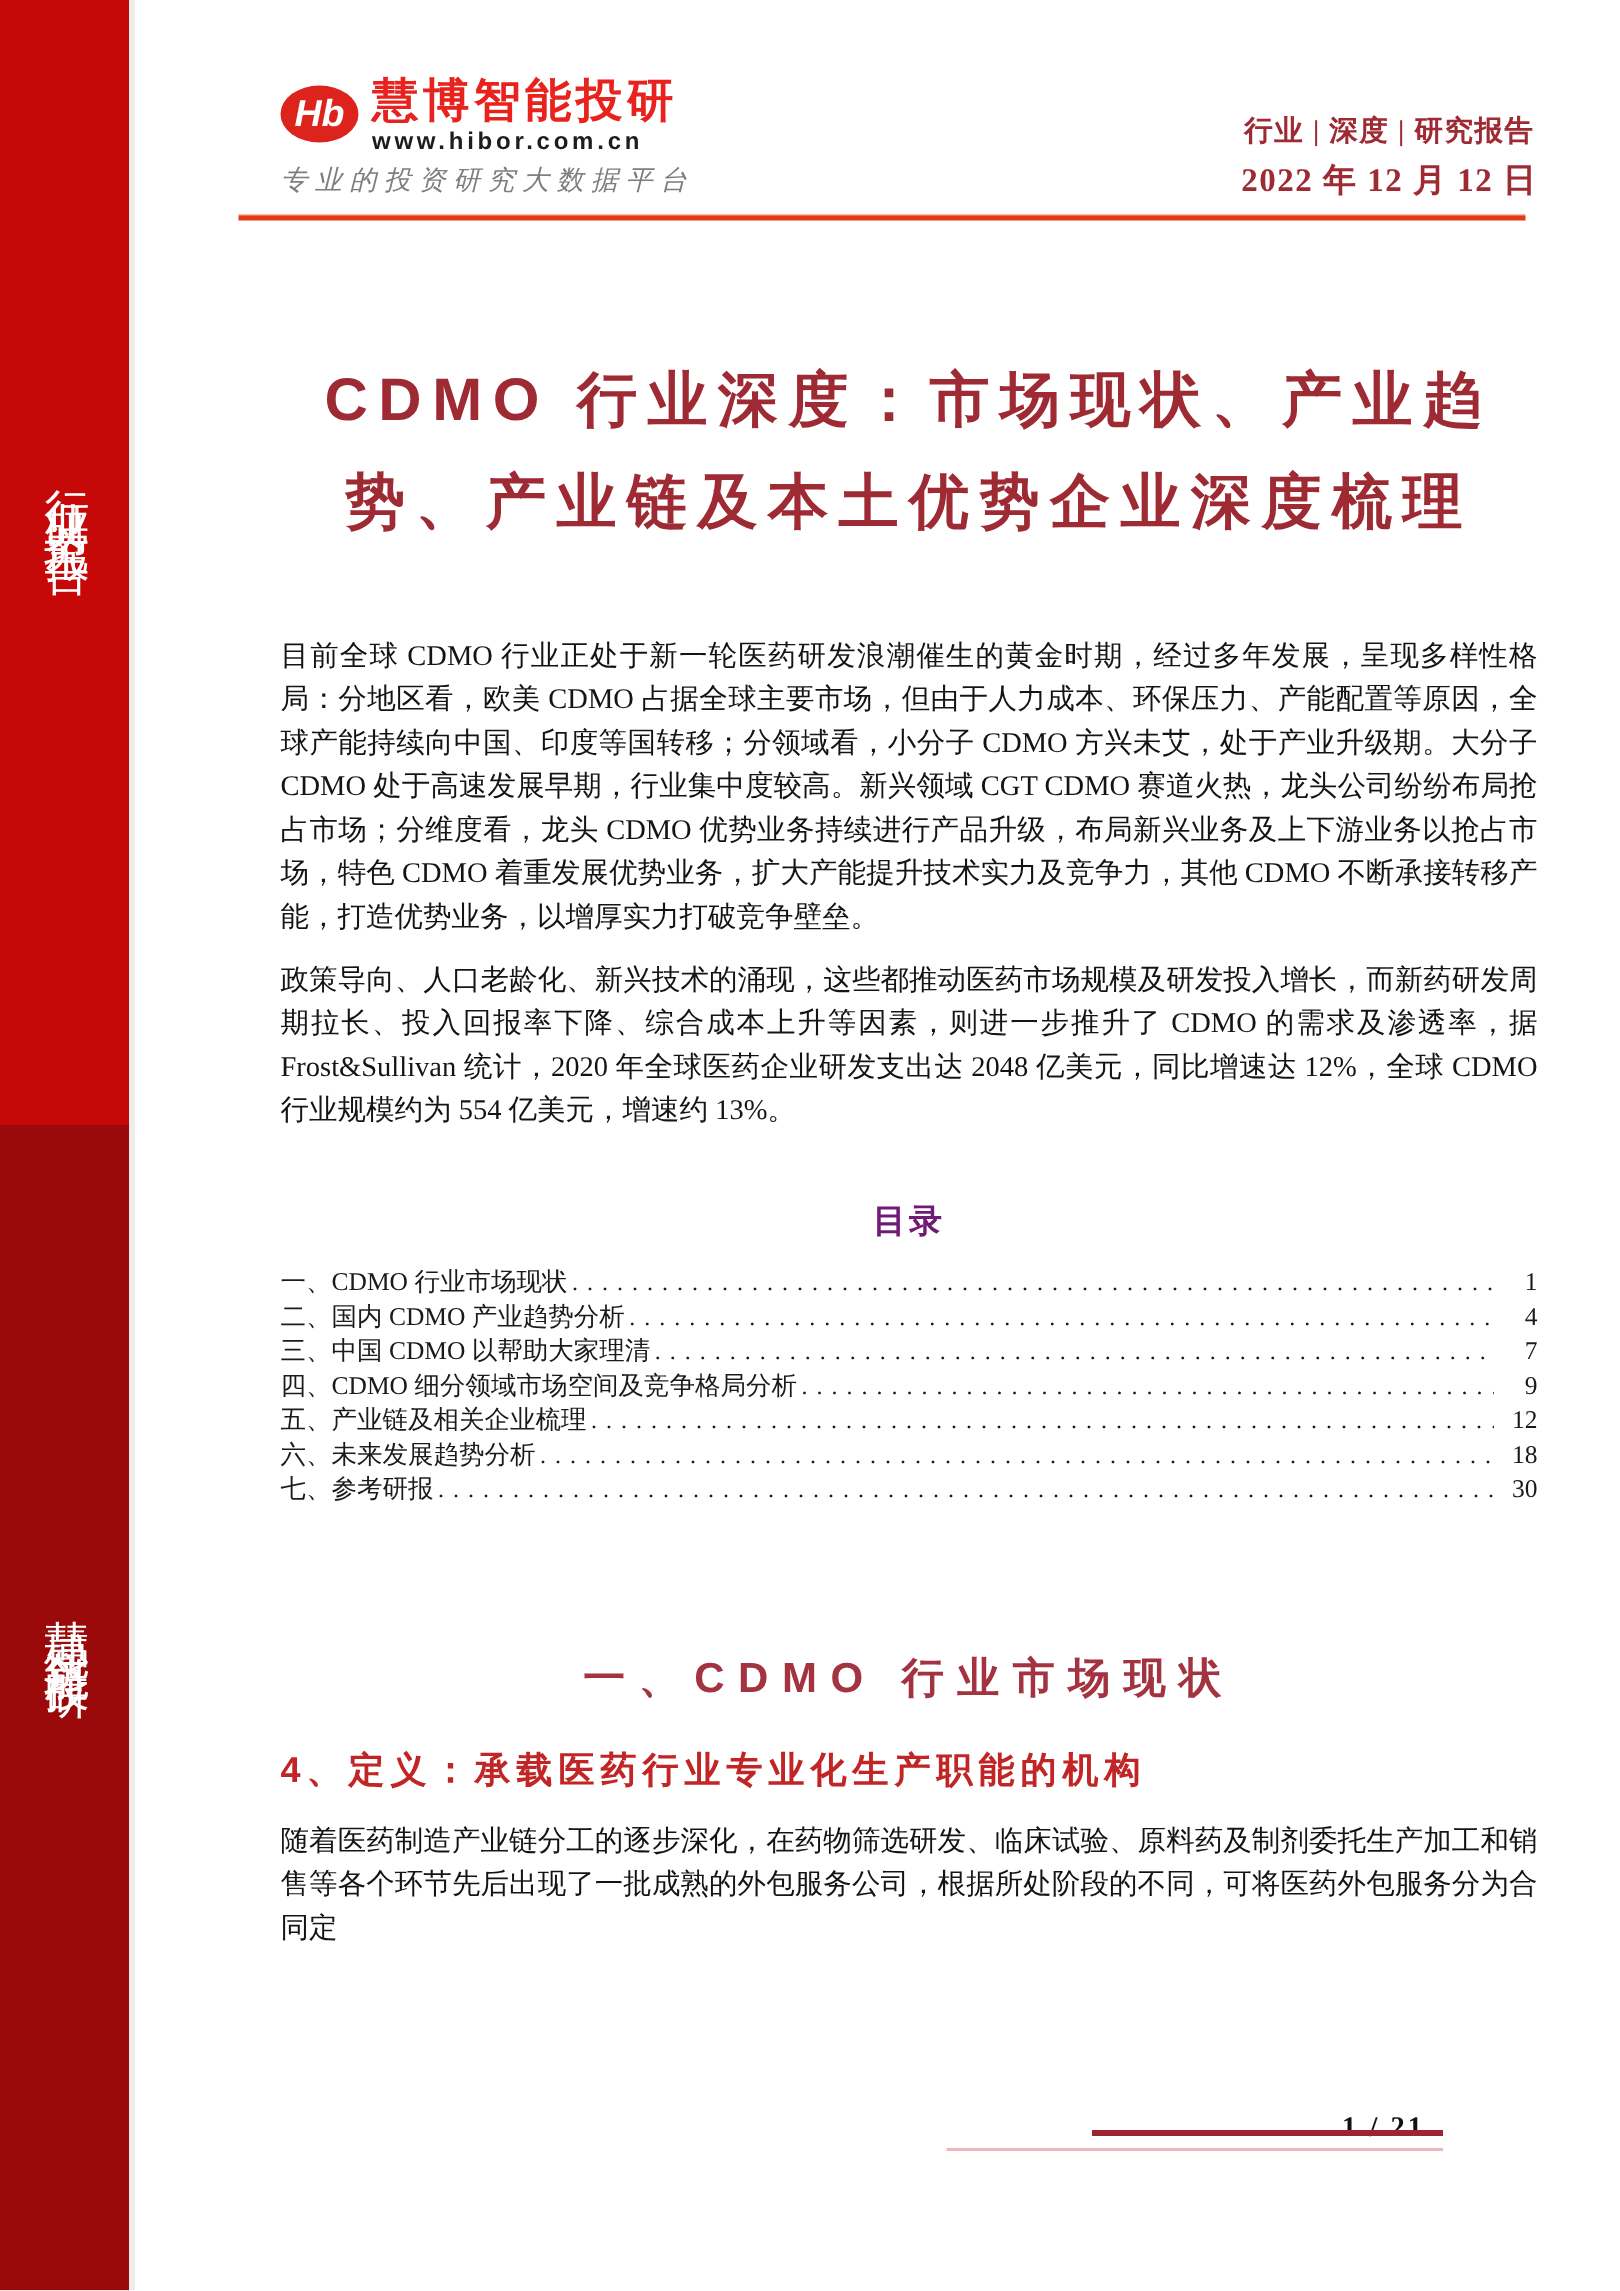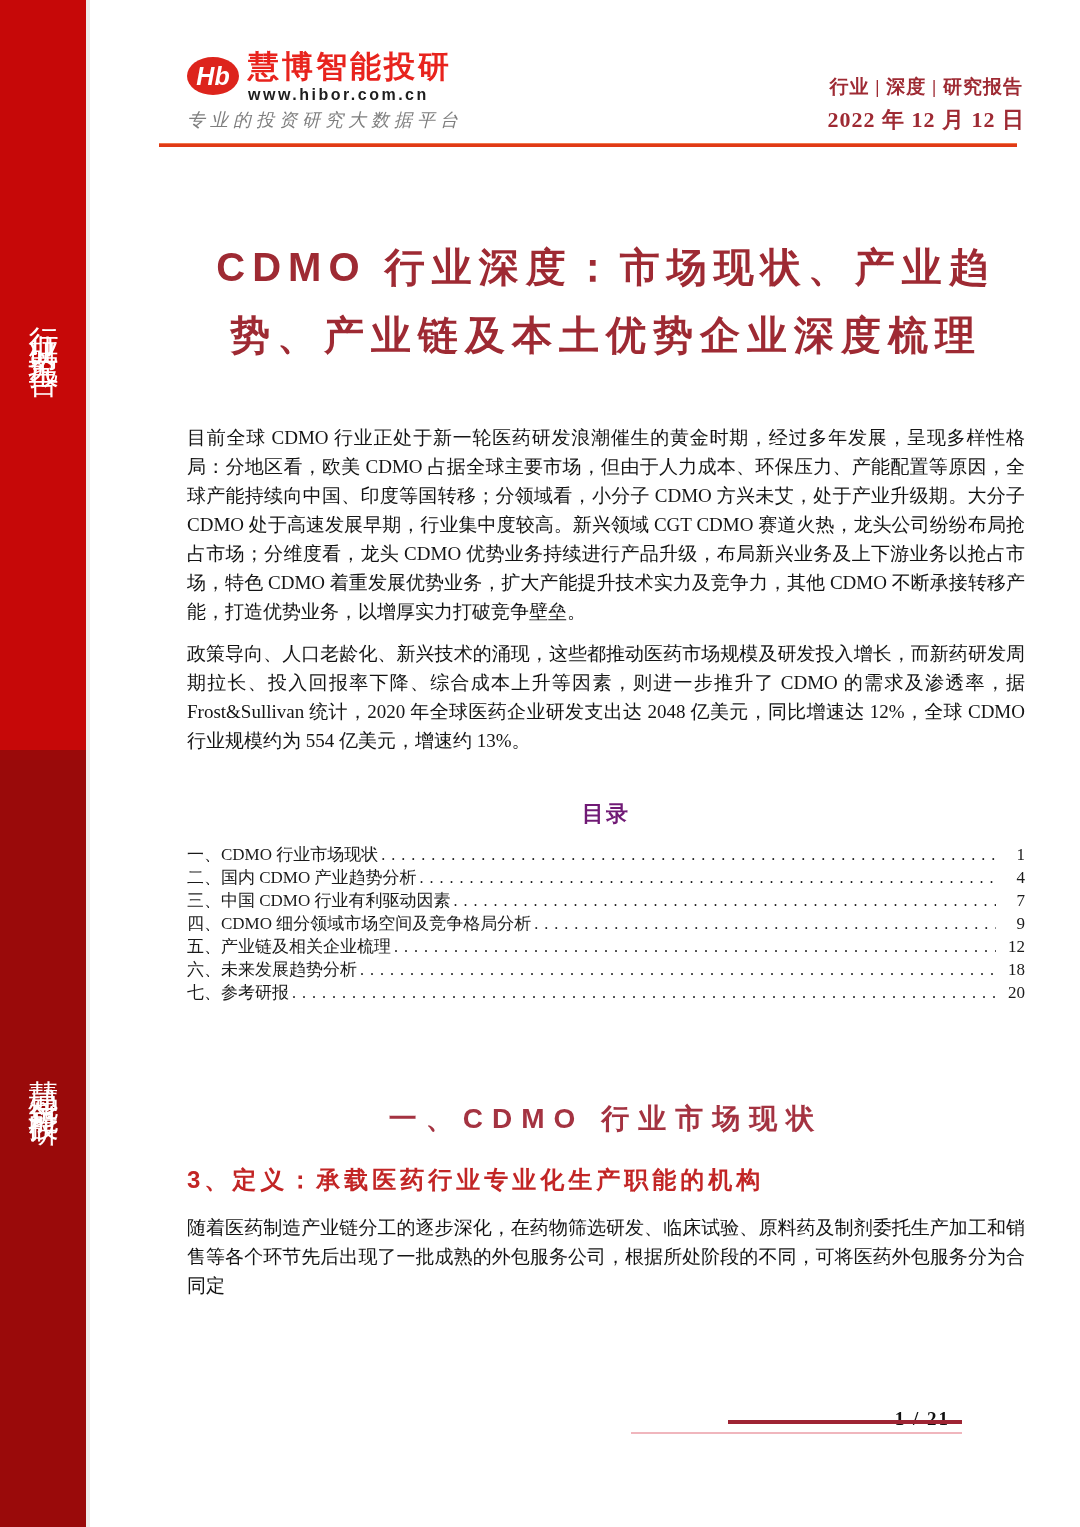--- a/index.html
+++ b/index.html
@@ -148,21 +148,21 @@
         <span class="toc-label">一、CDMO 行业市场现状</span>
         <span class="toc-leader"></span>
         <span class="toc-page">1</span>
       </div>
       <div class="toc-row">
         <span class="toc-label">二、国内 CDMO 产业趋势分析</span>
         <span class="toc-leader"></span>
         <span class="toc-page">4</span>
       </div>
       <div class="toc-row">
-        <span class="toc-label">三、中国 CDMO 行业有利驱动因素</span>
+        <span class="toc-label">三、中国 CDMO 以帮助大家理清</span>
         <span class="toc-leader"></span>
         <span class="toc-page">7</span>
       </div>
       <div class="toc-row">
         <span class="toc-label">四、CDMO 细分领域市场空间及竞争格局分析</span>
         <span class="toc-leader"></span>
         <span class="toc-page">9</span>
       </div>
       <div class="toc-row">
         <span class="toc-label">五、产业链及相关企业梳理</span>
@@ -170,26 +170,26 @@
         <span class="toc-page">12</span>
       </div>
       <div class="toc-row">
         <span class="toc-label">六、未来发展趋势分析</span>
         <span class="toc-leader"></span>
         <span class="toc-page">18</span>
       </div>
       <div class="toc-row">
         <span class="toc-label">七、参考研报</span>
         <span class="toc-leader"></span>
-        <span class="toc-page">20</span>
+        <span class="toc-page">30</span>
       </div>
     </nav>
 
     <h2 class="section-heading">一、CDMO 行业市场现状</h2>
-    <h3 class="sub-heading">3、定义：承载医药行业专业化生产职能的机构</h3>
+    <h3 class="sub-heading">4、定义：承载医药行业专业化生产职能的机构</h3>
     <p class="section-body">随着医药制造产业链分工的逐步深化，在药物筛选研发、临床试验、原料药及制剂委托生产加工和销售等各个环节先后出现了一批成熟的外包服务公司，根据所处阶段的不同，可将医药外包服务分为合同定</p>
 
   </div>
 
   <div class="page-indicator">1 / 21</div>
   <div class="footer-line-dark"></div>
   <div class="footer-line-pink"></div>
 
 </div>
 

